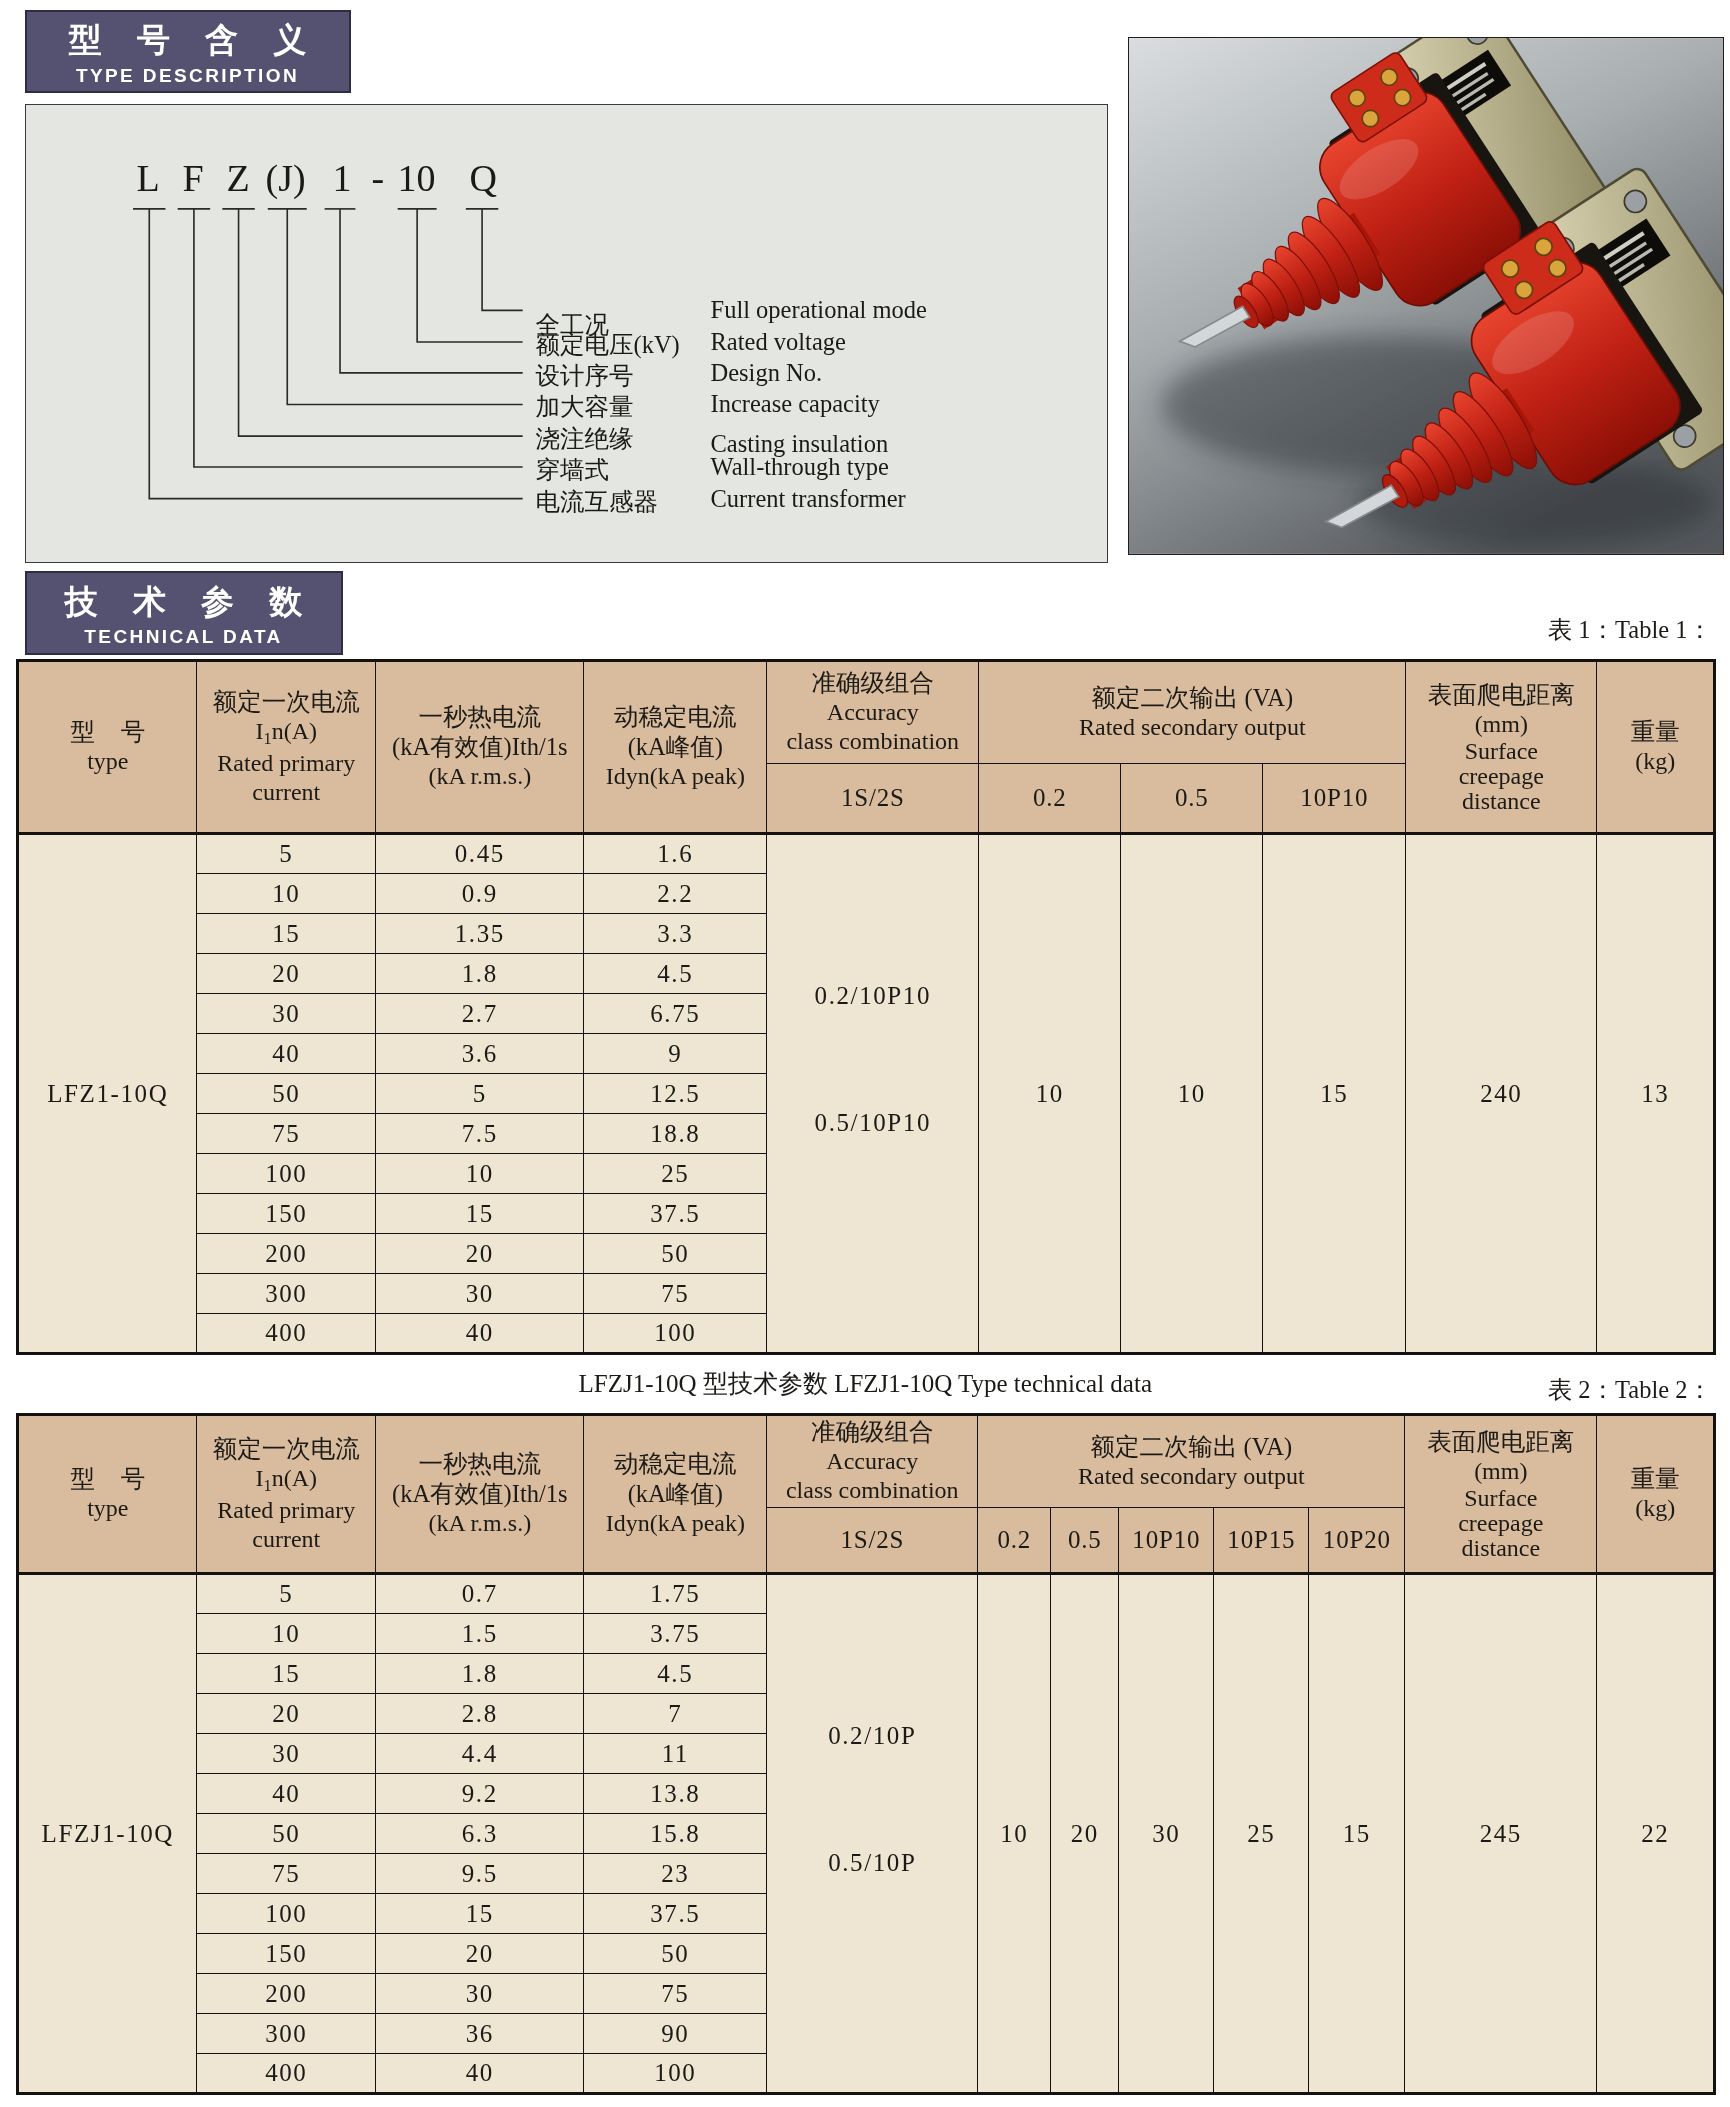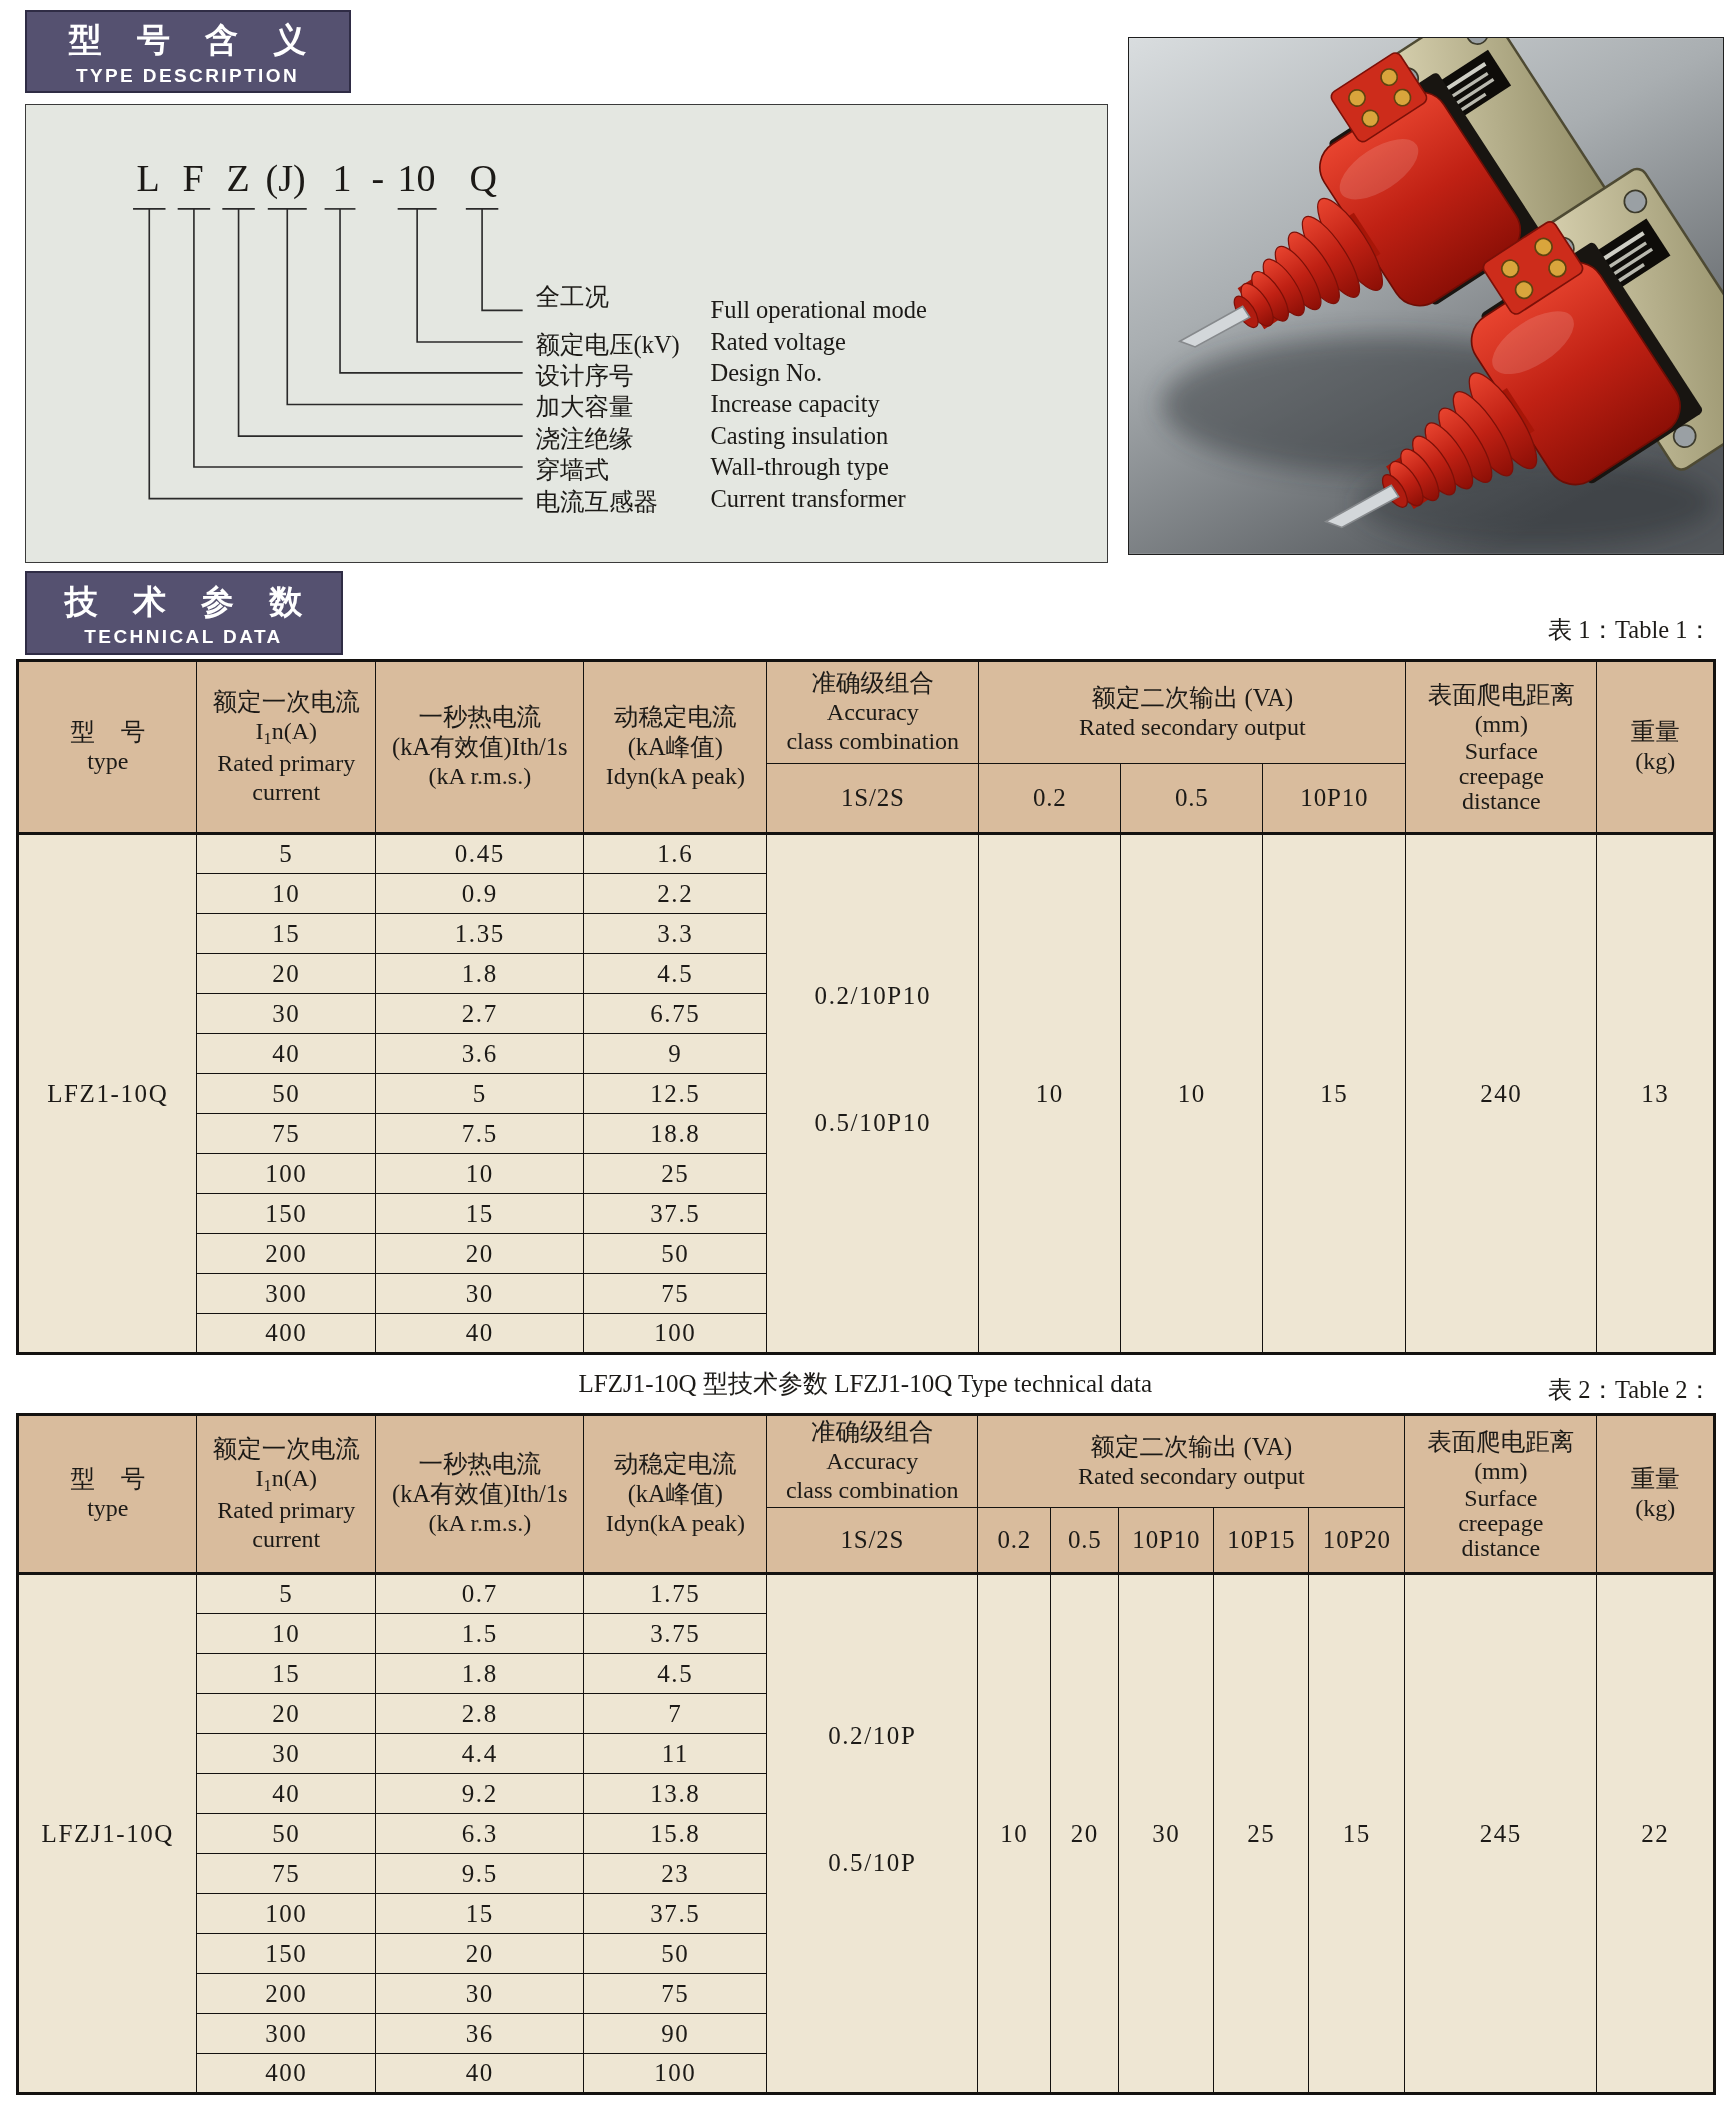--- a/index.html
+++ b/index.html
@@ -102,30 +102,30 @@
 
     <span class="code-part" style="left:111px">L</span>
     <span class="code-part" style="left:157px">F</span>
     <span class="code-part" style="left:201px">Z</span>
     <span class="code-part" style="left:240px">(J)</span>
     <span class="code-part" style="left:307px">1</span>
     <span class="code-part" style="left:346px">-</span>
     <span class="code-part" style="left:372px">10</span>
     <span class="code-part" style="left:444px">Q</span>
 
-    <span class="drow-cn" style="top:175px">全工况</span>
+    <span class="drow-cn" style="top:203px">全工况</span>
     <span class="drow-en" style="top:191px">Full operational mode</span>
     <span class="drow-cn" style="top:223px">额定电压(kV)</span>
     <span class="drow-en" style="top:223px">Rated voltage</span>
     <span class="drow-cn" style="top:254px">设计序号</span>
     <span class="drow-en" style="top:254px">Design No.</span>
     <span class="drow-cn" style="top:285px">加大容量</span>
     <span class="drow-en" style="top:285px">Increase capacity</span>
     <span class="drow-cn" style="top:317px">浇注绝缘</span>
-    <span class="drow-en" style="top:317px">Casting insulation</span>
+    <span class="drow-en" style="top:325px">Casting insulation</span>
     <span class="drow-cn" style="top:348px">穿墙式</span>
     <span class="drow-en" style="top:348px">Wall-through type</span>
     <span class="drow-cn" style="top:380px">电流互感器</span>
     <span class="drow-en" style="top:380px">Current transformer</span>
   </div>
 
   <div class="photo">
     <svg viewBox="0 0 729 633" width="594" height="516">
       <defs>
         <linearGradient id="pbg" x1="0" y1="0" x2="0.6" y2="1">

